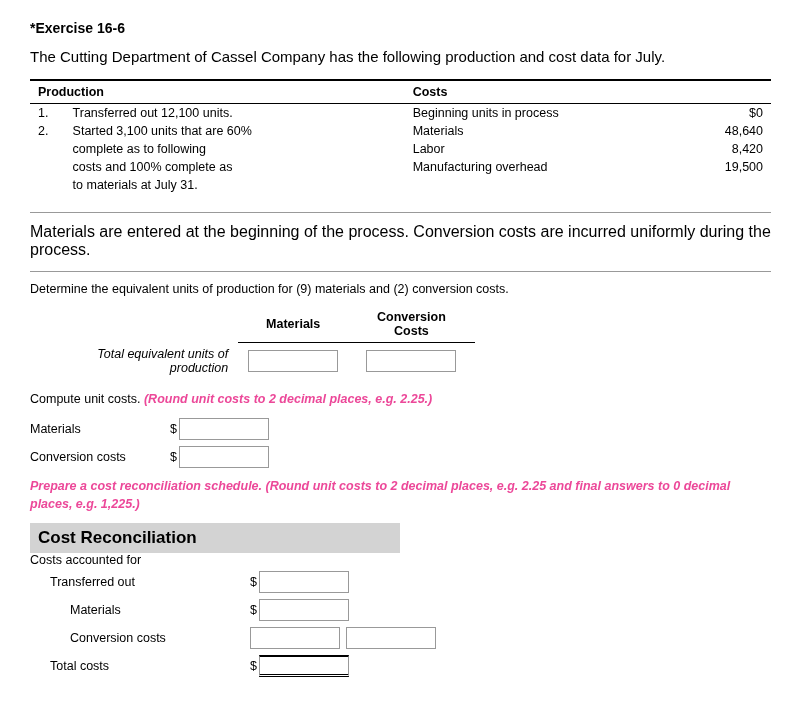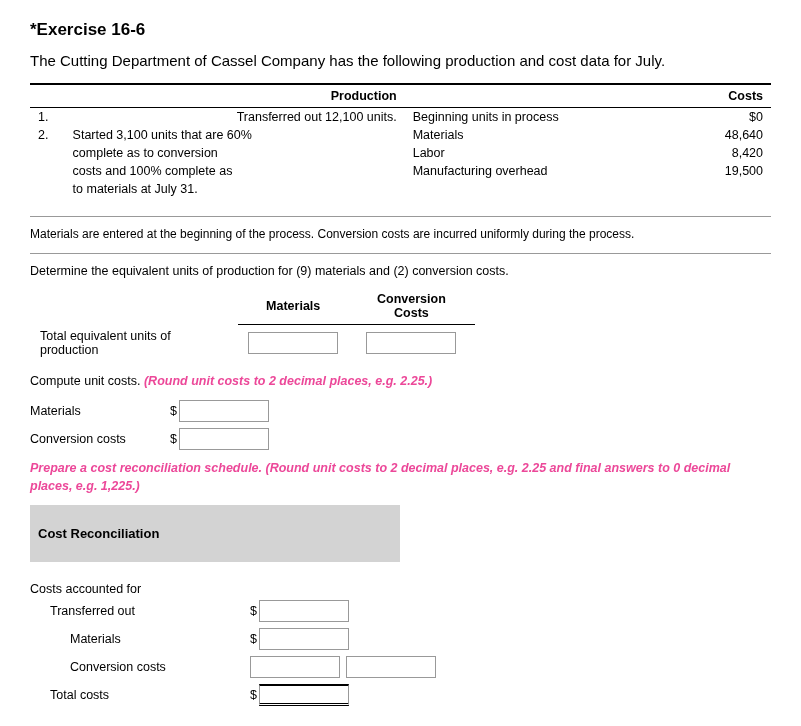--- a/index.html
+++ b/index.html
@@ -6,59 +6,59 @@
     body {
       font-family: Arial, sans-serif;
       font-size: 13px;
       color: #000;
       background: #fff;
       padding: 20px 30px;
       width: 801px;
       min-height: 726px;
     }
     h1 {
-      font-size: 17px;
+      font-size: 14px;
       font-weight: bold;
       margin-bottom: 12px;
     }
     .intro-text {
       font-size: 15px;
       margin-bottom: 14px;
     }
     
     .prod-table {
       width: 100%;
       border-collapse: collapse;
       margin-bottom: 14px;
       font-size: 12.5px;
     }
     .prod-table th {
       font-weight: bold;
-      text-align: right;
+      text-align: left;
       border-top: 2px solid #000;
       border-bottom: 1px solid #000;
       padding: 4px 8px;
     }
     .prod-table td {
       padding: 2px 8px;
       vertical-align: top;
     }
     .prod-table .num {
       text-align: right;
     }
     .prod-table .last-row td {
       padding-bottom: 6px;
     }
     .section-divider {
       border: none;
       border-top: 1px solid #999;
       margin: 10px 0;
     }
     .note-text {
-      font-size: 12px;
+      font-size: 16px;
       margin-bottom: 12px;
     }
     .instruction-text {
       font-size: 12.5px;
       margin-bottom: 10px;
     }
     
     .equiv-table {
       width: 60%;
       border-collapse: collapse;
@@ -68,21 +68,22 @@
     .equiv-table th {
       text-align: center;
       font-weight: bold;
       padding: 4px 10px;
       border-bottom: 1px solid #000;
     }
     .equiv-table td {
       padding: 4px 10px;
     }
     .equiv-table .label-cell {
-      text-align: left;
+      text-align: right;
+      font-style: italic;
     }
     .equiv-table .input-cell {
       text-align: center;
     }
     input[type="text"] {
       border: 1px solid #999;
       padding: 2px 4px;
       font-size: 12px;
       width: 90px;
       height: 22px;
@@ -111,23 +112,23 @@
       font-style: italic;
       font-weight: bold;
       font-size: 12.5px;
       margin-bottom: 10px;
       line-height: 1.4;
     }
     
     .recon-header {
       background-color: #d3d3d3;
       font-weight: bold;
-      font-size: 13px;
-      padding: 21px 8px;
-      margin-bottom: 20px;
+      font-size: 17px;
+      padding: 5px 8px;
+      margin-bottom: 0;
       width: 370px;
     }
     .recon-section {
       font-size: 12.5px;
     }
     .recon-row {
       display: flex;
       align-items: center;
       margin-bottom: 6px;
     }
@@ -162,33 +163,33 @@
 <table class="prod-table">
   <thead>
     <tr>
       <th colspan="2">Production</th>
       <th colspan="2">Costs</th>
     </tr>
   </thead>
   <tbody>
     <tr>
       <td style="width:20px;">1.</td>
-      <td style="width:260px;text-align:right;">Transferred out 12,100 units.</td>
+      <td style="width:260px;">Transferred out 12,100 units.</td>
       <td style="width:200px;">Beginning units in process</td>
       <td class="num" style="width:80px;">$0</td>
     </tr>
     <tr>
       <td>2.</td>
       <td>Started 3,100 units that are 60%</td>
       <td>Materials</td>
       <td class="num">48,640</td>
     </tr>
     <tr>
       <td></td>
-      <td>complete as to conversion</td>
+      <td>complete as to following</td>
       <td>Labor</td>
       <td class="num">8,420</td>
     </tr>
     <tr>
       <td></td>
       <td>costs and 100% complete as</td>
       <td>Manufacturing overhead</td>
       <td class="num">19,500</td>
     </tr>
     <tr class="last-row">

